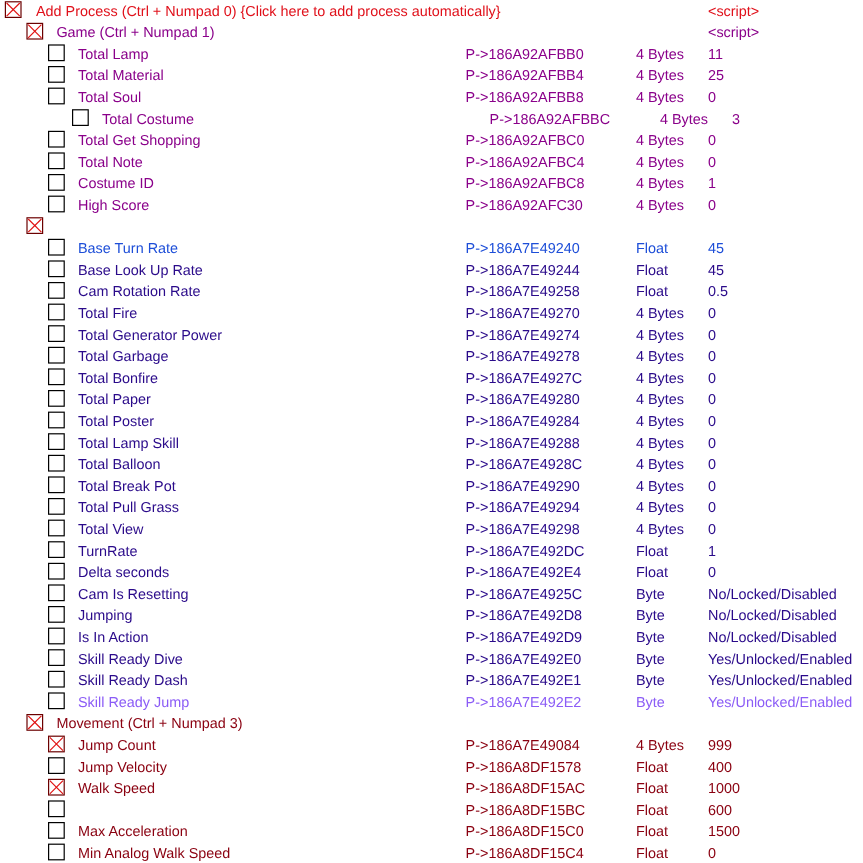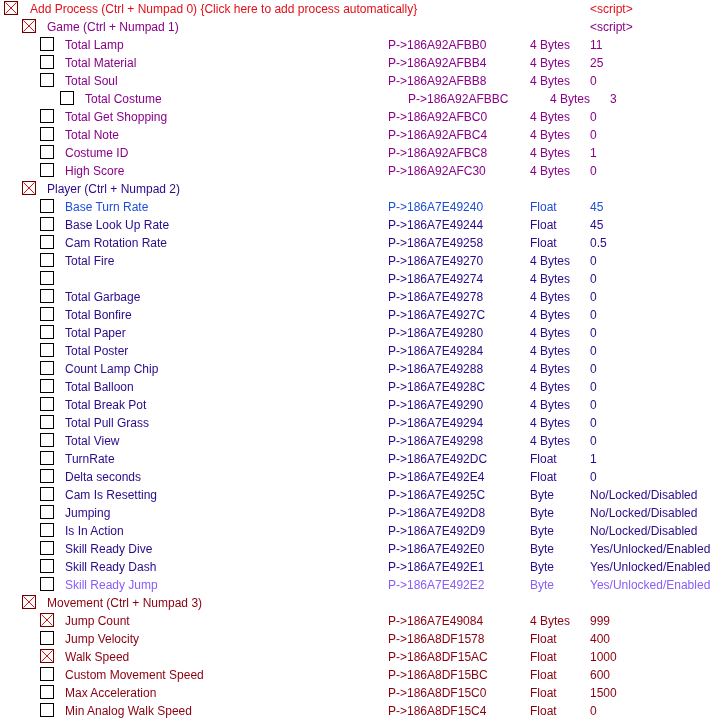--- a/index.html
+++ b/index.html
@@ -93,21 +93,20 @@
       <span class="type">4 Bytes</span>
       <span class="val">0</span>
     </div>
     <div class="row" style="top: 180px; color: rgb(42, 10, 138);">
       <span class="cb active" style="left: 22px;">
         <svg viewBox="0 0 12 12">
           <line x1="0.5" y1="0.5" x2="11.5" y2="11.5" stroke="#e01010" stroke-width="1"></line>
           <line x1="11.5" y1="0.5" x2="0.5" y2="11.5" stroke="#e01010" stroke-width="1"></line>
         </svg>
       </span>
-      <span class="desc" style="left: 47px;">Player (Ctrl + Numpad 2)</span>
       <span class="val"></span>
     </div>
     <div class="row" style="top: 198px; color: #1d4ed8;">
       <span class="cb" style="left: 40px;"></span>
       <span class="desc" style="left: 65px;">Base Turn Rate</span>
       <span class="addr">P-&gt;186A7E49240</span>
       <span class="type">Float</span>
       <span class="val">45</span>
     </div>
     <div class="row" style="top: 216px; color: rgb(42, 10, 138);">
@@ -126,20 +125,21 @@
     </div>
     <div class="row" style="top: 252px; color: rgb(42, 10, 138);">
       <span class="cb" style="left: 40px;"></span>
       <span class="desc" style="left: 65px;">Total Fire</span>
       <span class="addr">P-&gt;186A7E49270</span>
       <span class="type">4 Bytes</span>
       <span class="val">0</span>
     </div>
     <div class="row" style="top: 270px; color: rgb(42, 10, 138);">
       <span class="cb" style="left: 40px;"></span>
+      <span class="desc" style="left: 65px;">Total Generator Power</span>
       <span class="addr">P-&gt;186A7E49274</span>
       <span class="type">4 Bytes</span>
       <span class="val">0</span>
     </div>
     <div class="row" style="top: 288px; color: rgb(42, 10, 138);">
       <span class="cb" style="left: 40px;"></span>
       <span class="desc" style="left: 65px;">Total Garbage</span>
       <span class="addr">P-&gt;186A7E49278</span>
       <span class="type">4 Bytes</span>
       <span class="val">0</span>
@@ -160,21 +160,21 @@
     </div>
     <div class="row" style="top: 342px; color: rgb(42, 10, 138);">
       <span class="cb" style="left: 40px;"></span>
       <span class="desc" style="left: 65px;">Total Poster</span>
       <span class="addr">P-&gt;186A7E49284</span>
       <span class="type">4 Bytes</span>
       <span class="val">0</span>
     </div>
     <div class="row" style="top: 360px; color: rgb(42, 10, 138);">
       <span class="cb" style="left: 40px;"></span>
-      <span class="desc" style="left: 65px;">Count Lamp Chip</span>
+      <span class="desc" style="left: 65px;">Total Lamp Skill</span>
       <span class="addr">P-&gt;186A7E49288</span>
       <span class="type">4 Bytes</span>
       <span class="val">0</span>
     </div>
     <div class="row" style="top: 378px; color: rgb(42, 10, 138);">
       <span class="cb" style="left: 40px;"></span>
       <span class="desc" style="left: 65px;">Total Balloon</span>
       <span class="addr">P-&gt;186A7E4928C</span>
       <span class="type">4 Bytes</span>
       <span class="val">0</span>
@@ -292,21 +292,20 @@
           <line x1="11.5" y1="0.5" x2="0.5" y2="11.5" stroke="#e01010" stroke-width="1"></line>
         </svg>
       </span>
       <span class="desc" style="left: 65px;">Walk Speed</span>
       <span class="addr">P-&gt;186A8DF15AC</span>
       <span class="type">Float</span>
       <span class="val">1000</span>
     </div>
     <div class="row" style="top: 666px; color: rgb(138, 0, 16);">
       <span class="cb" style="left: 40px;"></span>
-      <span class="desc" style="left: 65px;">Custom Movement Speed</span>
       <span class="addr">P-&gt;186A8DF15BC</span>
       <span class="type">Float</span>
       <span class="val">600</span>
     </div>
     <div class="row" style="top: 684px; color: rgb(138, 0, 16);">
       <span class="cb" style="left: 40px;"></span>
       <span class="desc" style="left: 65px;">Max Acceleration</span>
       <span class="addr">P-&gt;186A8DF15C0</span>
       <span class="type">Float</span>
       <span class="val">1500</span>

